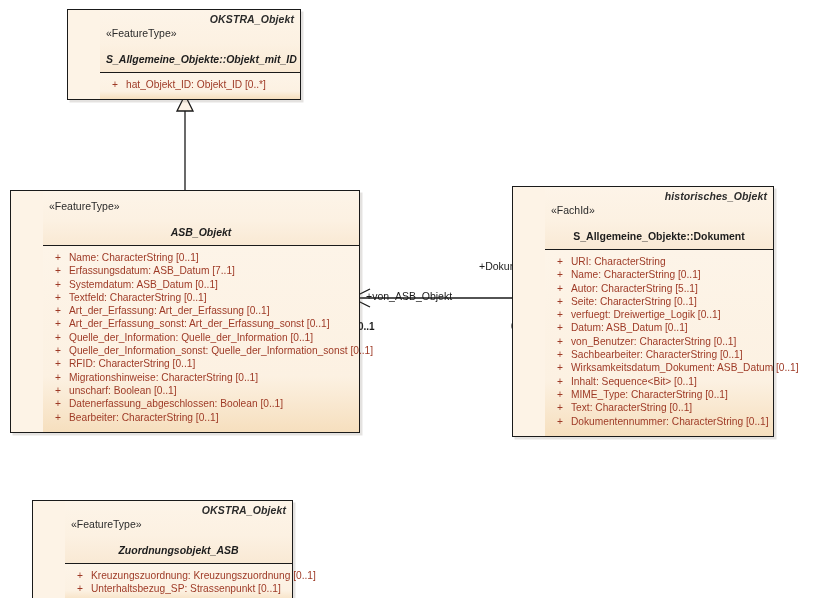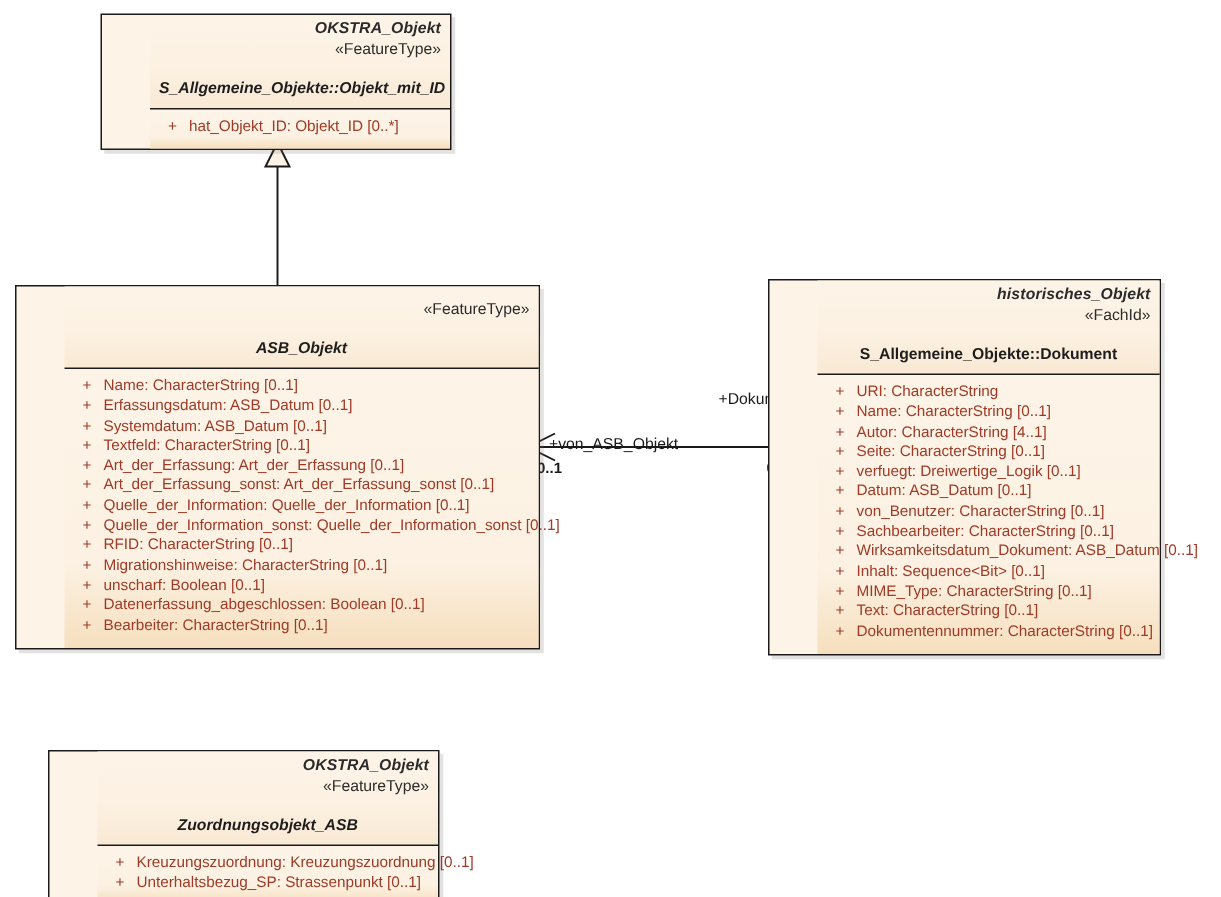--- a/index.html
+++ b/index.html
@@ -45,21 +45,21 @@
     font-style: italic;
     font-weight: 700;
     font-size: 10.5px;
     color: #2b2b2b;
     letter-spacing: 0.1px;
     line-height: 13px;
     white-space: nowrap;
   }
 
   .stereotype {
-    text-align: right;
+    text-align: left;
     font-size: 10.5px;
     color: #2b2b2b;
     line-height: 14px;
     white-space: nowrap;
   }
 
   .class-name {
     text-align: center;
     font-size: 10.5px;
     font-weight: 700;
@@ -104,21 +104,21 @@
     pointer-events: none;
   }
 
   .edge-label {
     position: absolute;
     font-size: 10.5px;
     color: #1a1a1a;
     white-space: nowrap;
     line-height: 13px;
   }
-  .edge-label.mult { font-weight: 700; font-size: 10px; }
+  .edge-label.mult { font-weight: 700; font-size: 10px; margin-top: 14px; }
 </style>
 </head>
 <body>
 
 <div class="canvas">
 
   <svg class="connector-svg" viewBox="0 0 814 598" xmlns="http://www.w3.org/2000/svg">
 
     <g>
       <line x1="185" y1="190" x2="185" y2="110" stroke="#1a1a1a" stroke-width="1.3"></line>
@@ -156,21 +156,21 @@
       <div class="stereotype">«FeatureType»</div>
       <div class="class-name abstract">ASB_Objekt</div>
     </div>
     <div class="uml-attrs" style="height:186px;">
       <div class="attr-row">
         <span class="attr-vis">+</span>
         <span class="attr-text">Name: CharacterString [0..1]</span>
       </div>
       <div class="attr-row">
         <span class="attr-vis">+</span>
-        <span class="attr-text">Erfassungsdatum: ASB_Datum [0..1]</span>
+        <span class="attr-text">Erfassungsdatum: ASB_Datum [7..1]</span>
       </div>
       <div class="attr-row">
         <span class="attr-vis">+</span>
         <span class="attr-text">Systemdatum: ASB_Datum [0..1]</span>
       </div>
       <div class="attr-row">
         <span class="attr-vis">+</span>
         <span class="attr-text">Textfeld: CharacterString [0..1]</span>
       </div>
       <div class="attr-row">
@@ -222,21 +222,21 @@
       <div class="attr-row">
         <span class="attr-vis">+</span>
         <span class="attr-text">URI: CharacterString</span>
       </div>
       <div class="attr-row">
         <span class="attr-vis">+</span>
         <span class="attr-text">Name: CharacterString [0..1]</span>
       </div>
       <div class="attr-row">
         <span class="attr-vis">+</span>
-        <span class="attr-text">Autor: CharacterString [4..1]</span>
+        <span class="attr-text">Autor: CharacterString [5..1]</span>
       </div>
       <div class="attr-row">
         <span class="attr-vis">+</span>
         <span class="attr-text">Seite: CharacterString [0..1]</span>
       </div>
       <div class="attr-row">
         <span class="attr-vis">+</span>
         <span class="attr-text">verfuegt: Dreiwertige_Logik [0..1]</span>
       </div>
       <div class="attr-row">

